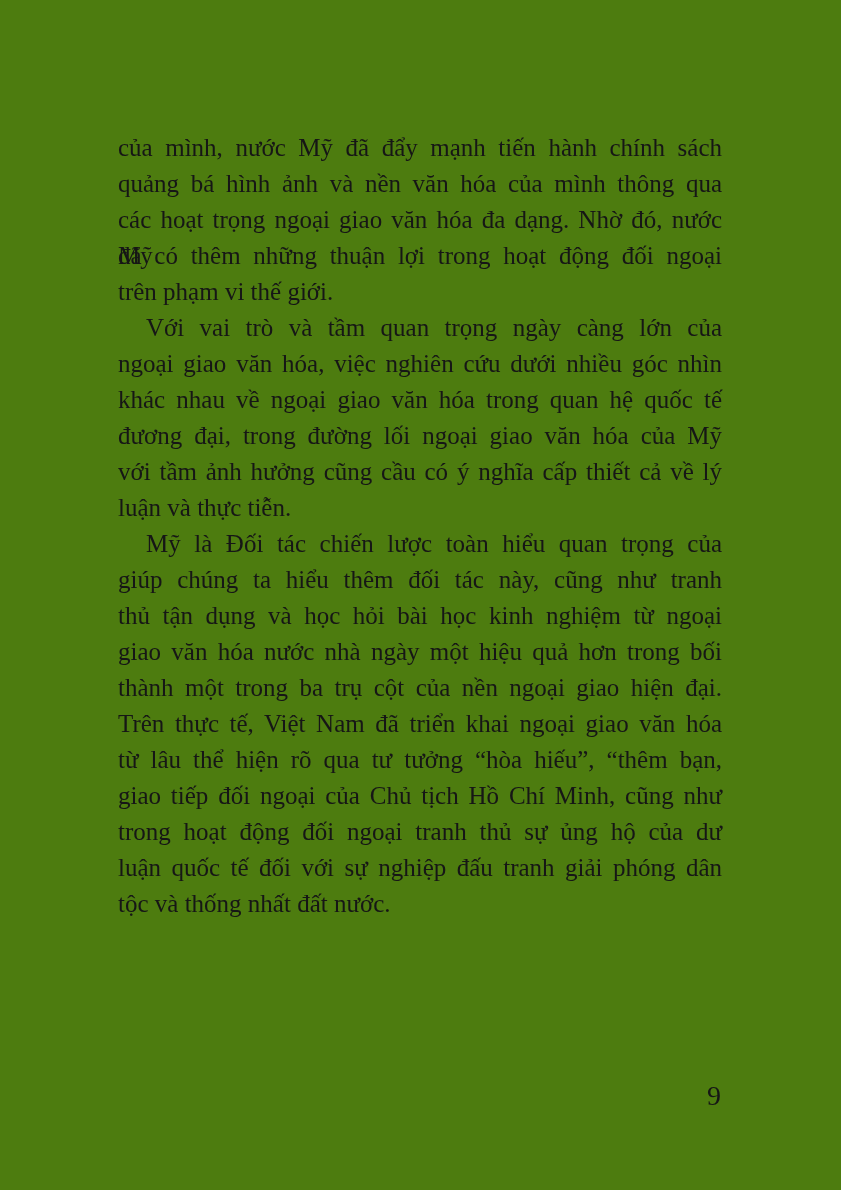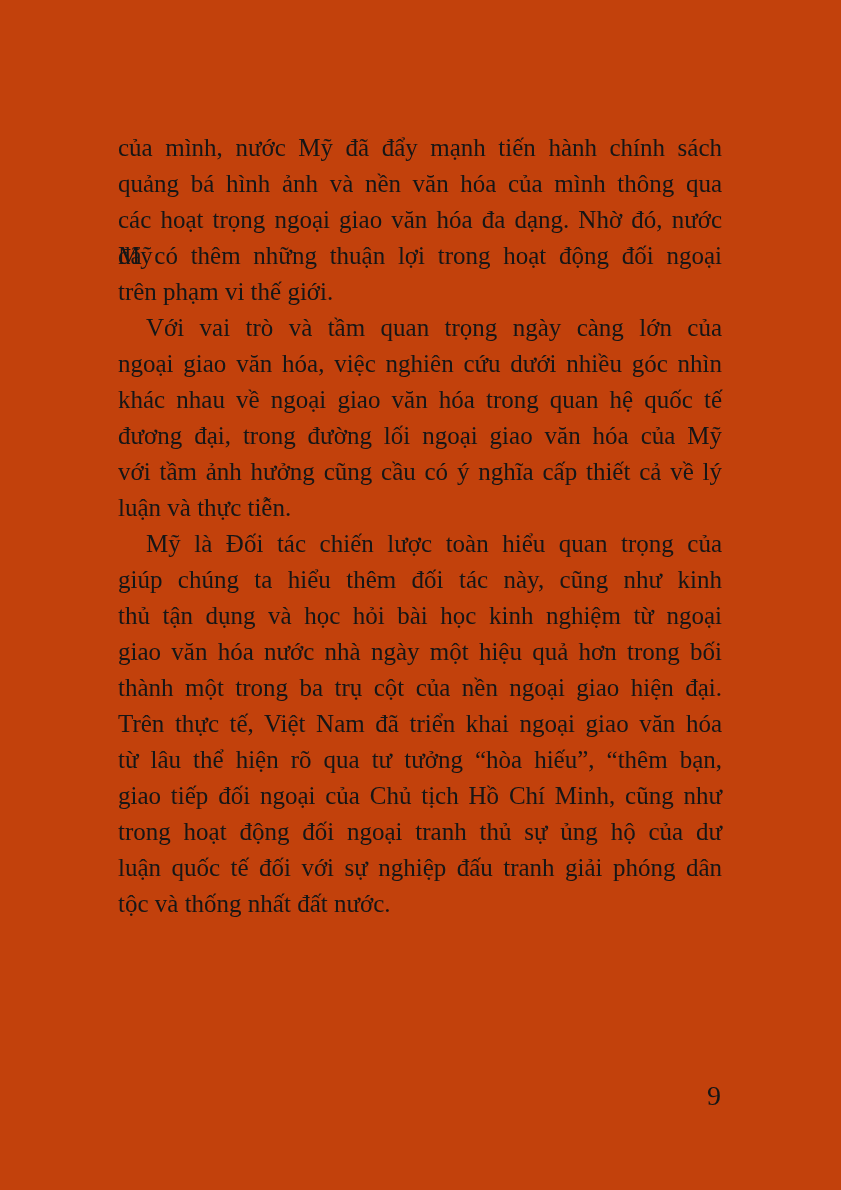--- a/index.html
+++ b/index.html
@@ -5,21 +5,21 @@
   html, body {
     margin: 0;
     padding: 0;
     background: #e8e8e8;
   }
   .page {
     position: relative;
     width: 841px;
     height: 1190px;
     margin: 0 auto;
-    background: #c2410c;
+    background: #4d7c0f;
     overflow: hidden;
     font-family: "Liberation Serif", "DejaVu Serif", serif;
     color: #161616;
   }
   .text-block {
     position: absolute;
     left: 118px;
     top: 130px;
     width: 604px;
     font-size: 25px;
@@ -69,21 +69,21 @@
       <div class="paragraph indent">
         <div class="line first">Với vai trò và tầm quan trọng ngày càng lớn của</div>
         <div class="line">ngoại giao văn hóa, việc nghiên cứu dưới nhiều góc nhìn</div>
         <div class="line">khác nhau về ngoại giao văn hóa trong quan hệ quốc tế</div>
         <div class="line">đương đại, trong đường lối ngoại giao văn hóa của Mỹ</div>
         <div class="line">với tầm ảnh hưởng cũng cầu có ý nghĩa cấp thiết cả về lý</div>
         <div class="line last">luận và thực tiễn.</div>
       </div>
       <div class="paragraph indent">
         <div class="line first">Mỹ là Đối tác chiến lược toàn hiểu quan trọng của</div>
-        <div class="line">giúp chúng ta hiểu thêm đối tác này, cũng như kinh</div>
+        <div class="line">giúp chúng ta hiểu thêm đối tác này, cũng như tranh</div>
         <div class="line">thủ tận dụng và học hỏi bài học kinh nghiệm từ ngoại</div>
         <div class="line">giao văn hóa nước nhà ngày một hiệu quả hơn trong bối</div>
         <div class="line">thành một trong ba trụ cột của nền ngoại giao hiện đại.</div>
         <div class="line">Trên thực tế, Việt Nam đã triển khai ngoại giao văn hóa</div>
         <div class="line">từ lâu thể hiện rõ qua tư tưởng “hòa hiếu”, “thêm bạn,</div>
         <div class="line">giao tiếp đối ngoại của Chủ tịch Hồ Chí Minh, cũng như</div>
         <div class="line">trong hoạt động đối ngoại tranh thủ sự ủng hộ của dư</div>
         <div class="line">luận quốc tế đối với sự nghiệp đấu tranh giải phóng dân</div>
         <div class="line last">tộc và thống nhất đất nước.</div>
       </div>

